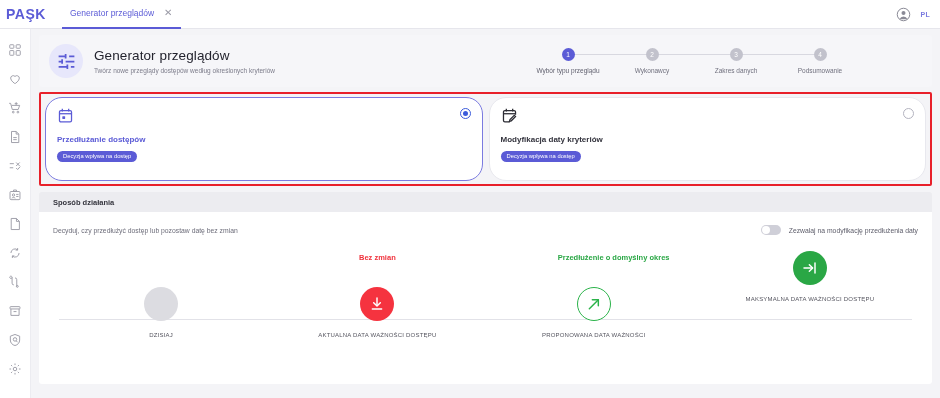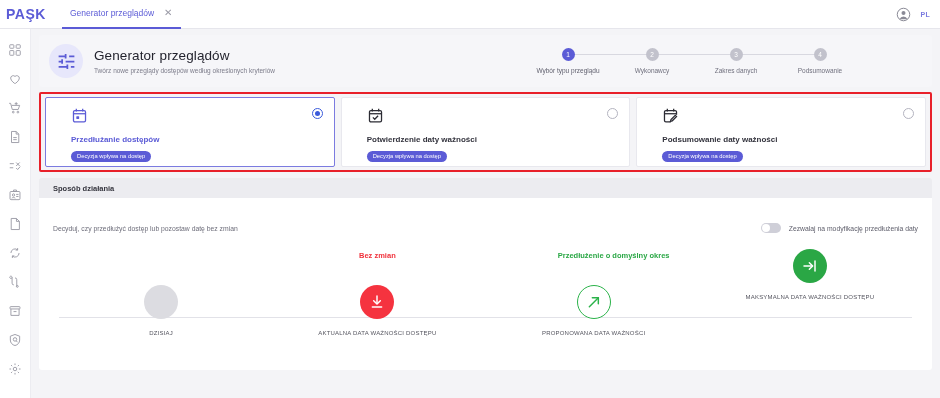--- a/index.html
+++ b/index.html
@@ -88,23 +88,23 @@
   }
   .step:last-child .bar { display: none; }
 
   
   .card-hl {
     margin-top: 5px; border: 2px solid #e8202a; border-radius: 2px;
     padding: 3px 4px; background: #f4f4f7;
   }
   .cards { display: flex; gap: 6px; }
   .card {
-    flex: 1 1 0; height: 70px; background: #fff;
-    border: 1px solid #e8e8ee; border-radius: 2px;
-    padding: 9px 11px 0 25px; position: relative;
+    flex: 1 1 0; height: 84px; background: #fff;
+    border: 1px solid #e8e8ee; border-radius: 17px;
+    padding: 9px 11px 0 11px; position: relative;
   }
   .card.selected { border: 1px solid #7b7be0; }
   .card-ic { color: #2b2b33; height: 22px; }
   .card.selected .card-ic { color: #5b5bd6; }
   .card-ic svg { width: 17px; height: 17px; display: block; }
   .card-title { font-size: 8px; font-weight: bold; color: #33333d; margin-top: 6px; }
   .card.selected .card-title { color: #5b5bd6; }
   .badge {
     display: inline-block; margin-top: 5px;
     font-size: 5.8px; padding: 2.5px 6px; border-radius: 9px;
@@ -123,21 +123,21 @@
   }
 
   
   .mode-head {
     margin-top: 6px; background: #ececf0; border-radius: 3px 3px 0 0;
     height: 20px; display: flex; align-items: center; padding-left: 14px;
   }
   .mode-head-t { font-size: 7.5px; font-weight: bold; color: #34343d; text-align: center; }
   .mode-body {
     background: #fff; border-radius: 0 0 3px 3px;
-    height: 172px; position: relative; padding: 12px 14px;
+    height: 172px; position: relative; padding: 0 14px;
   }
   .mode-row { display: flex; align-items: center; padding-top: 13px; }
   .mode-desc { font-size: 6.8px; color: #6d6d7a; }
   .toggle-wrap { margin-left: auto; display: flex; align-items: center; gap: 8px; }
   .toggle {
     width: 20px; height: 10px; border-radius: 6px; background: #cfcfd8;
     position: relative;
   }
   .toggle::after {
     content: ""; position: absolute; left: 1px; top: 1px;
@@ -334,44 +334,31 @@
                 <path d="M3.5 9.5h17"></path>
               <path d="M7.5 2.5v4M16.5 2.5v4"></path>
                 <rect x="7.5" y="13" width="4" height="4" rx=".6" fill="currentColor" stroke="none"></rect>
             </svg>
           </div>
           <div class="card-title">Przedłużanie dostępów</div>
           <span class="badge">Decyzja wpływa na dostęp</span>
           <div class="radio on"></div>
         </div>
 
-        <div class="card">
-          <div class="card-ic">
-            <svg viewBox="0 0 24 24" fill="none" stroke="currentColor" stroke-width="1.8">
-              <rect x="3.5" y="5" width="17" height="16" rx="2"></rect>
-                <path d="M3.5 9.5h17"></path>
-              <path d="M7.5 2.5v4M16.5 2.5v4"></path>
-                <path d="M8.3 14.6l2.6 2.7 4.8-5"></path>
-            </svg>
-          </div>
-          <div class="card-title">Potwierdzenie daty ważności</div>
-          <span class="badge">Decyzja wpływa na dostęp</span>
-          <div class="radio"></div>
-        </div>
 
         <div class="card">
           <div class="card-ic">
             <svg viewBox="0 0 24 24" fill="none" stroke="currentColor" stroke-width="1.8">
               <path d="M20.5 11V7a2 2 0 0 0-2-2h-13a2 2 0 0 0-2 2v12a2 2 0 0 0 2 2h7"></path>
               <path d="M3.5 9.5h17"></path>
                 <path d="M7.5 2.5v4M16.5 2.5v4"></path>
               <path d="M20.5 13.5l-6 6-2.5.7.7-2.5 6-6z"></path>
             </svg>
           </div>
-          <div class="card-title">Podsumowanie daty ważności</div>
+          <div class="card-title">Modyfikacja daty kryteriów</div>
           <span class="badge">Decyzja wpływa na dostęp</span>
           <div class="radio"></div>
         </div>
 
 
       </div>
     </div>
 
     <div class="mode-head">
       <span class="mode-head-t">Sposób działania</span>

